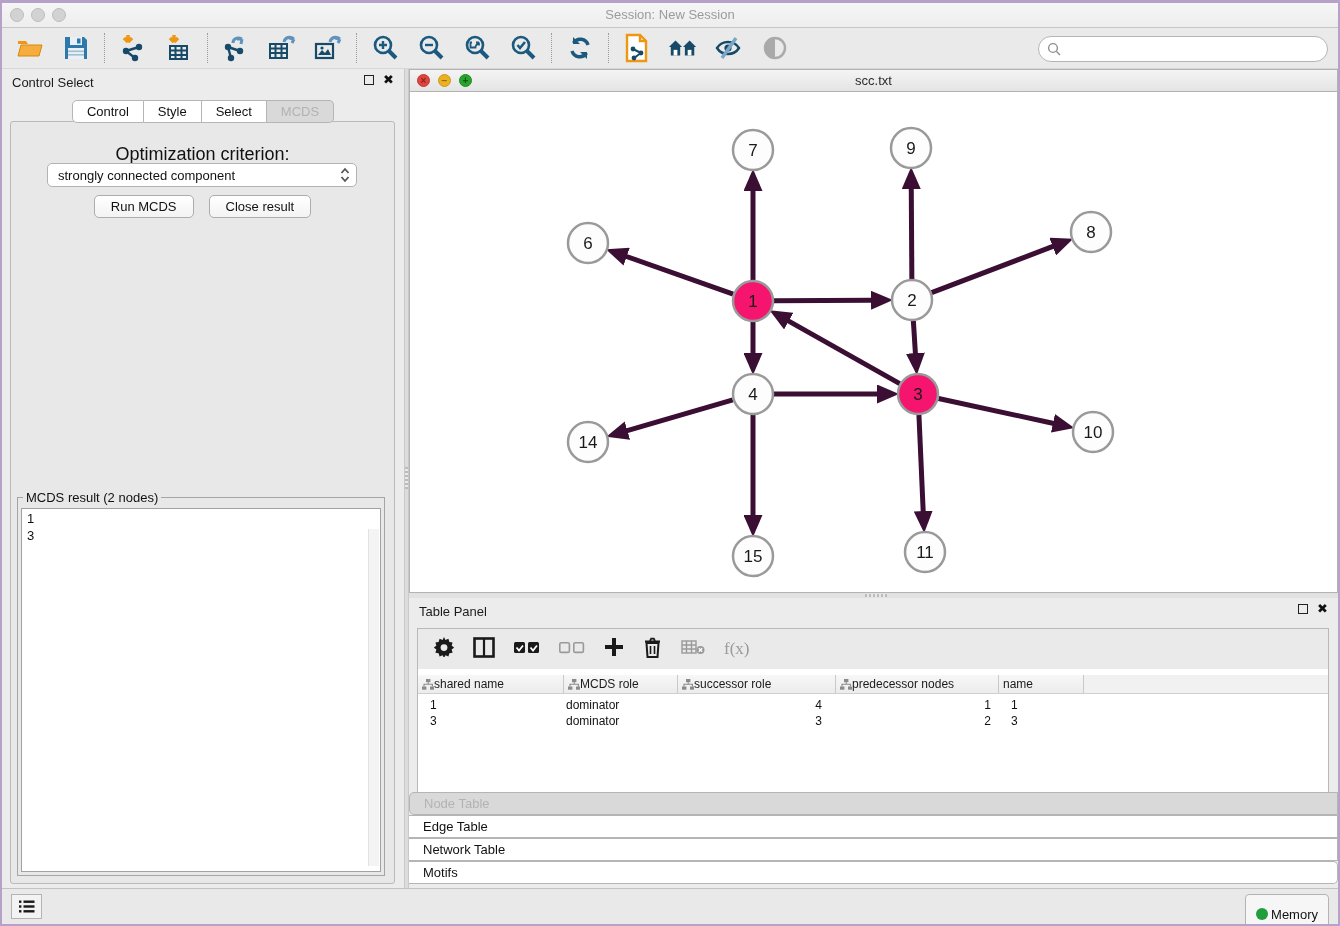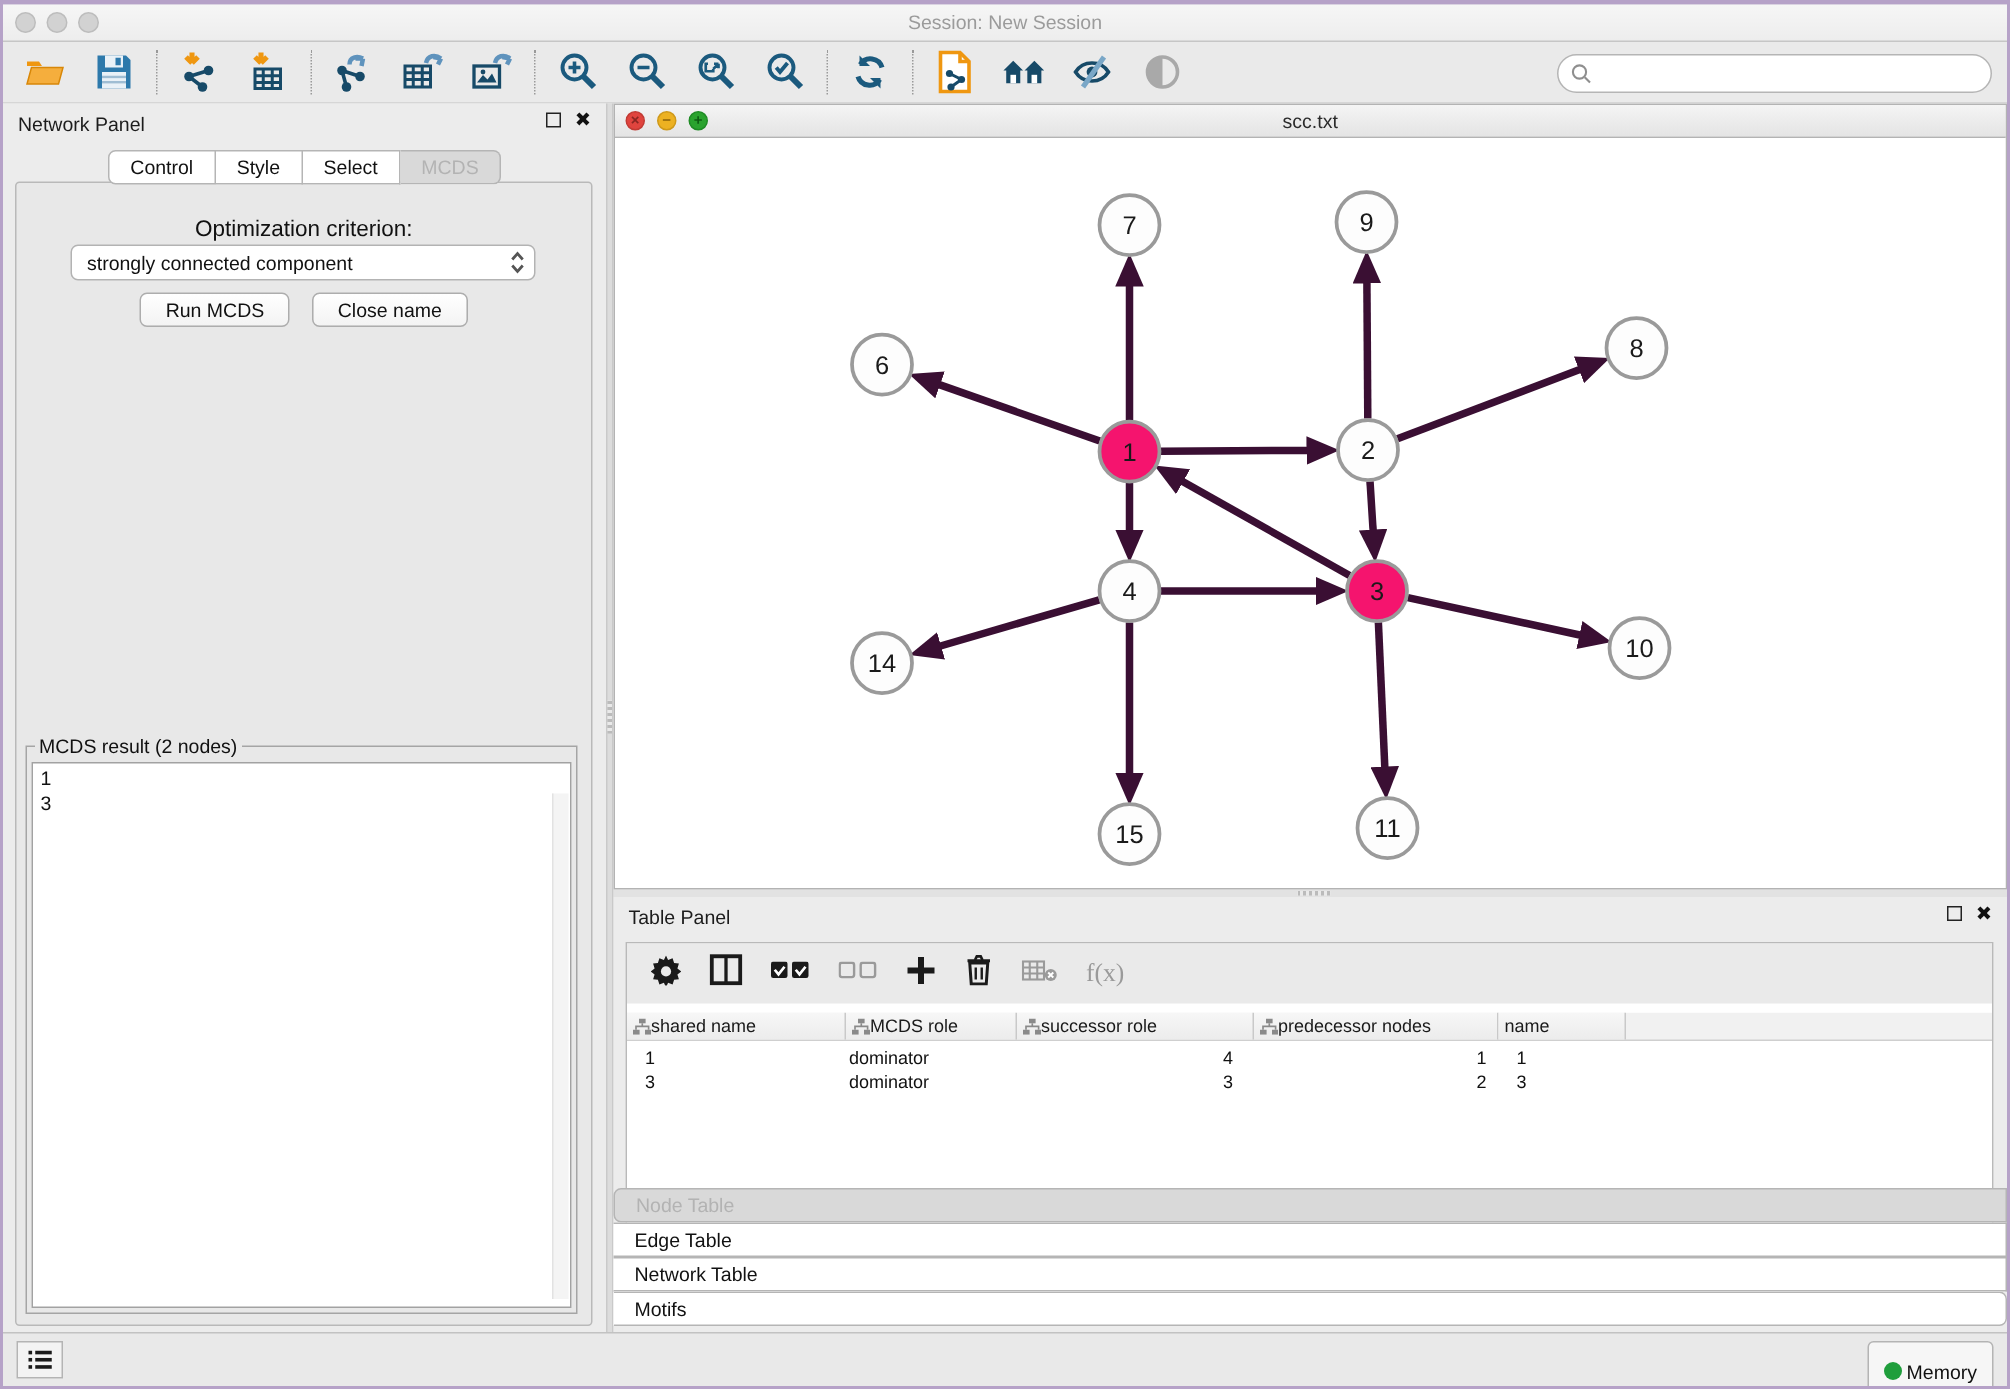--- a/index.html
+++ b/index.html
@@ -39,21 +39,21 @@
   .close-x { font-size:13px; font-weight:bold; color:#111; line-height:10px; }
   .tabs-row { position:absolute; left:0; right:0; display:flex; justify-content:center; z-index:3; }
   .cp-tabs { top:31px; }
   .tab { background:#fff; border:1px solid #b5b5b5; border-left:none; padding:3px 14px;
          font-size:13px; color:#111; }
   .tab:first-child { border-left:1px solid #b5b5b5; border-radius:5px 0 0 5px; }
   .tab:last-child { border-radius:0 5px 5px 0; }
   .tab.active { background:#d9d9d9; color:#b3b3b3; }
   .cp-box { position:absolute; left:8px; right:9px; top:52px; bottom:4px;
     background:#e8e8e8; border:1px solid #b9b9b9; border-radius:3px; }
-  .opt-label { margin-top:22px; text-align:center; font-size:15px; color:#111; }
+  .opt-label { margin-top:22px; text-align:center; font-size:18px; color:#111; }
   .select-box { position:absolute; left:36px; right:37px; top:41px; height:24px; background:#fff;
     border:1px solid #b3b3b3; border-radius:5px; display:flex; align-items:center;
     padding:0 6px 0 10px; font-size:13px; color:#111;gap:20px; }
   .select-box .sel-text { flex:1; }
   .btn-row { position:absolute; left:0; right:0; top:73px; display:flex; justify-content:center; gap:15px; }
   .btn { background:linear-gradient(#ffffff,#f3f3f3); border:1px solid #adadad; border-radius:5px;
     padding:3px 16px; font-size:13px; color:#111; }
   .mcds-fieldset { position:absolute; left:6px; right:9px; top:368px; bottom:7px;
     border:1px solid #a5a5a5; padding:3px; }
   .mcds-fieldset legend { font-size:13px; color:#111; padding:0 3px; margin-left:2px; }
@@ -274,21 +274,21 @@
       <svg width="15" height="15" viewBox="0 0 15 15">
           <circle cx="6" cy="6" r="4.4" fill="none" stroke="#8f8f8f" stroke-width="1.4"></circle>
           <path d="M9.5 9.5 L13 13" stroke="#8f8f8f" stroke-width="1.4"></path>
         </svg>
       <input type="text" value="" style="">
     </div>
   </div>
 
   <div class="control-panel">
     <div class="panel-head">
-      <span class="panel-title">Network Panel</span>
+      <span class="panel-title">Control Select</span>
       <span class="panel-ctrls">
         <span class="float-box"></span>
         <span class="close-x">✖</span>
       </span>
     </div>
     <div class="tabs-row cp-tabs">
       <span class="tab">Control</span>
       <span class="tab">Style</span>
       <span class="tab">Select</span>
       <span class="tab active">MCDS</span>
@@ -297,21 +297,21 @@
       <div class="opt-label">Optimization criterion:</div>
       <div class="select-box">
         <span class="sel-text">strongly connected component</span>
         <svg width="10" height="16" viewBox="0 0 10 16">
             <path d="M1.5 6 L5 2 L8.5 6" fill="none" stroke="#555" stroke-width="1.8"></path>
             <path d="M1.5 10 L5 14 L8.5 10" fill="none" stroke="#555" stroke-width="1.8"></path>
           </svg>
       </div>
       <div class="btn-row">
         <button class="btn">Run MCDS</button>
-        <button class="btn">Close name</button>
+        <button class="btn">Close result</button>
       </div>
       <fieldset class="mcds-fieldset">
         <legend>MCDS result (2 nodes)</legend>
         <div class="result-area">1
 3</div>
         <div class="result-scroll" style="top:24px;bottom:9px;right:5px;"></div>
       </fieldset>
     </div>
   </div>
 

